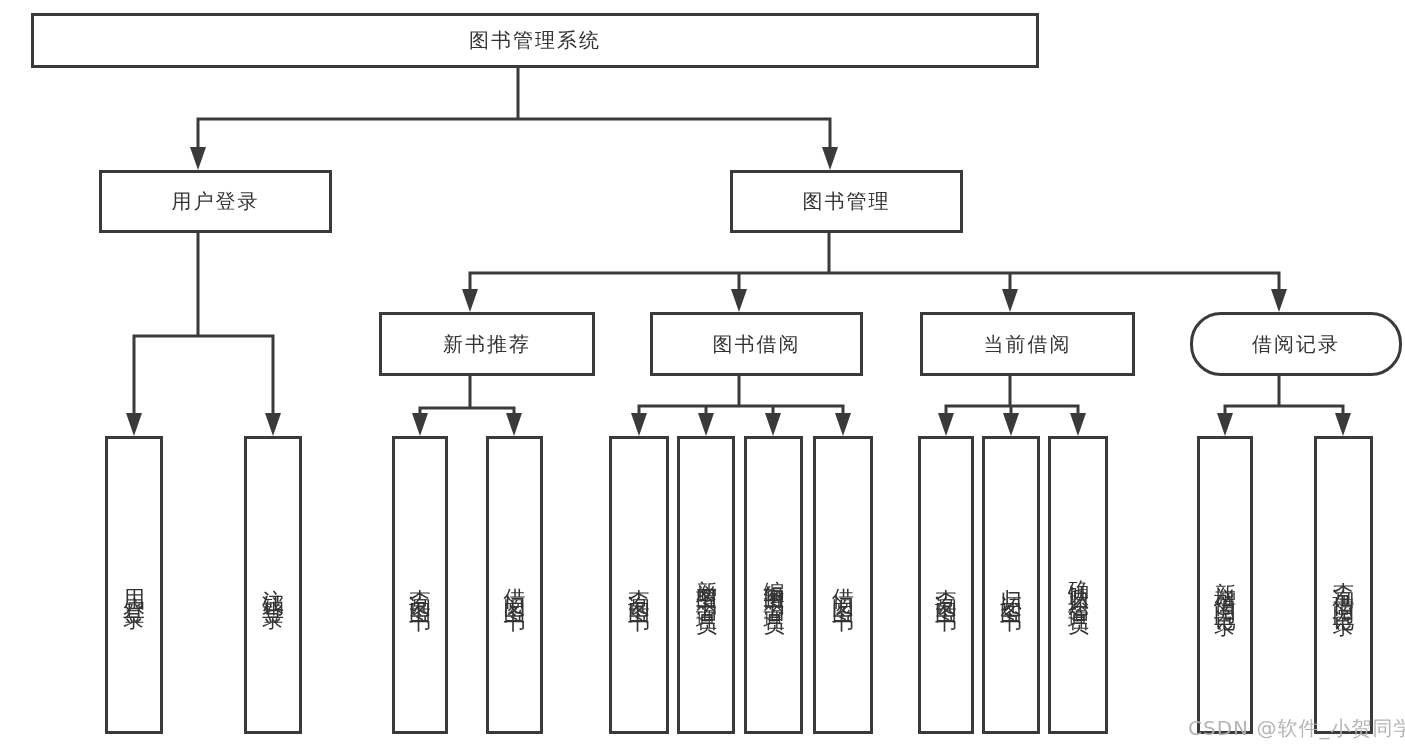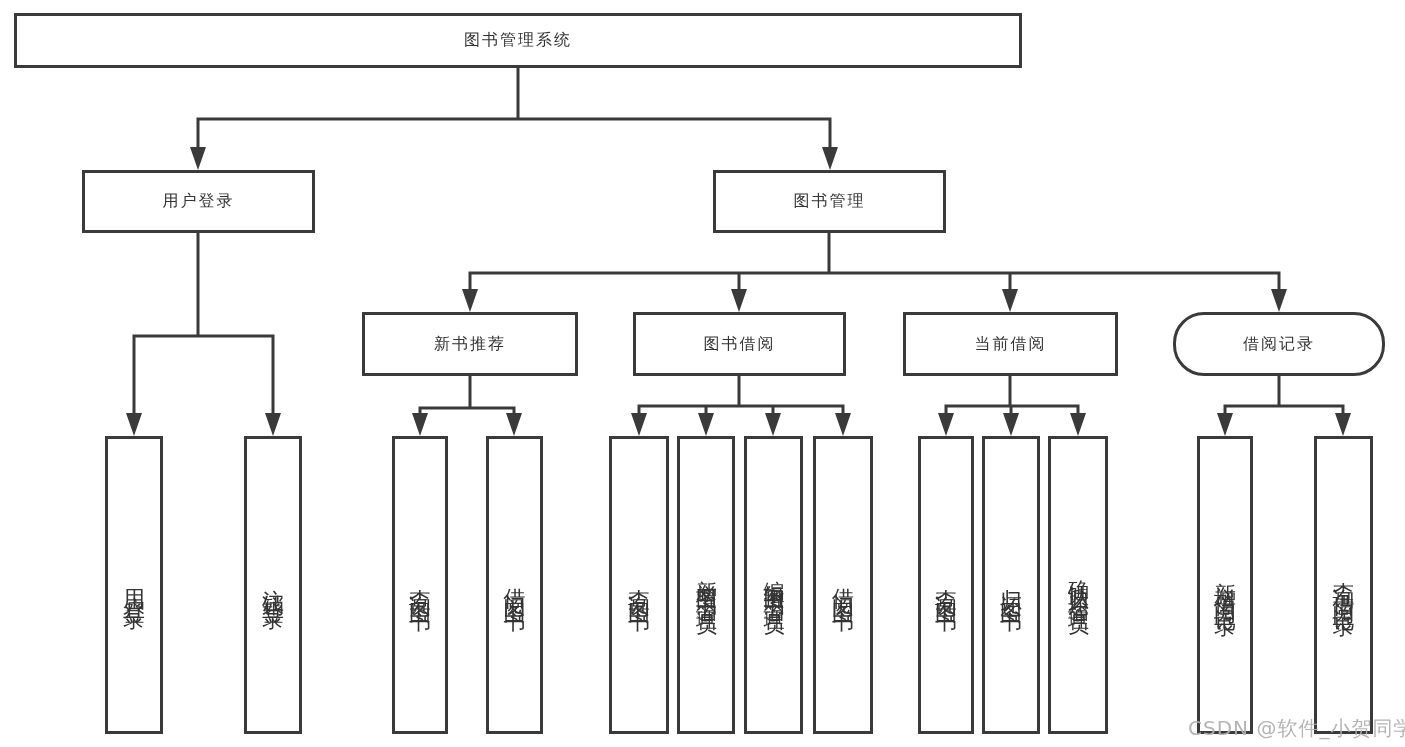--- a/index.html
+++ b/index.html
@@ -22,23 +22,24 @@
   }
   .node{
     position:absolute;
     background:#fff;
     border:3px solid var(--line);
     display:flex;align-items:center;justify-content:center;
     color:var(--text);
     z-index:1;
   }
   .hbox{
-    font-size:16px;
+    font-size:20px;
     letter-spacing:2px;
     white-space:nowrap;
+    margin-left:17px;
   }
   .vbox{
     writing-mode:vertical-rl;
     text-orientation:mixed;
     font-size:22px;
     letter-spacing:7px;
     line-height:1;
     white-space:nowrap;
   }
   .vbox.long{letter-spacing:5px;font-size:21px;}

